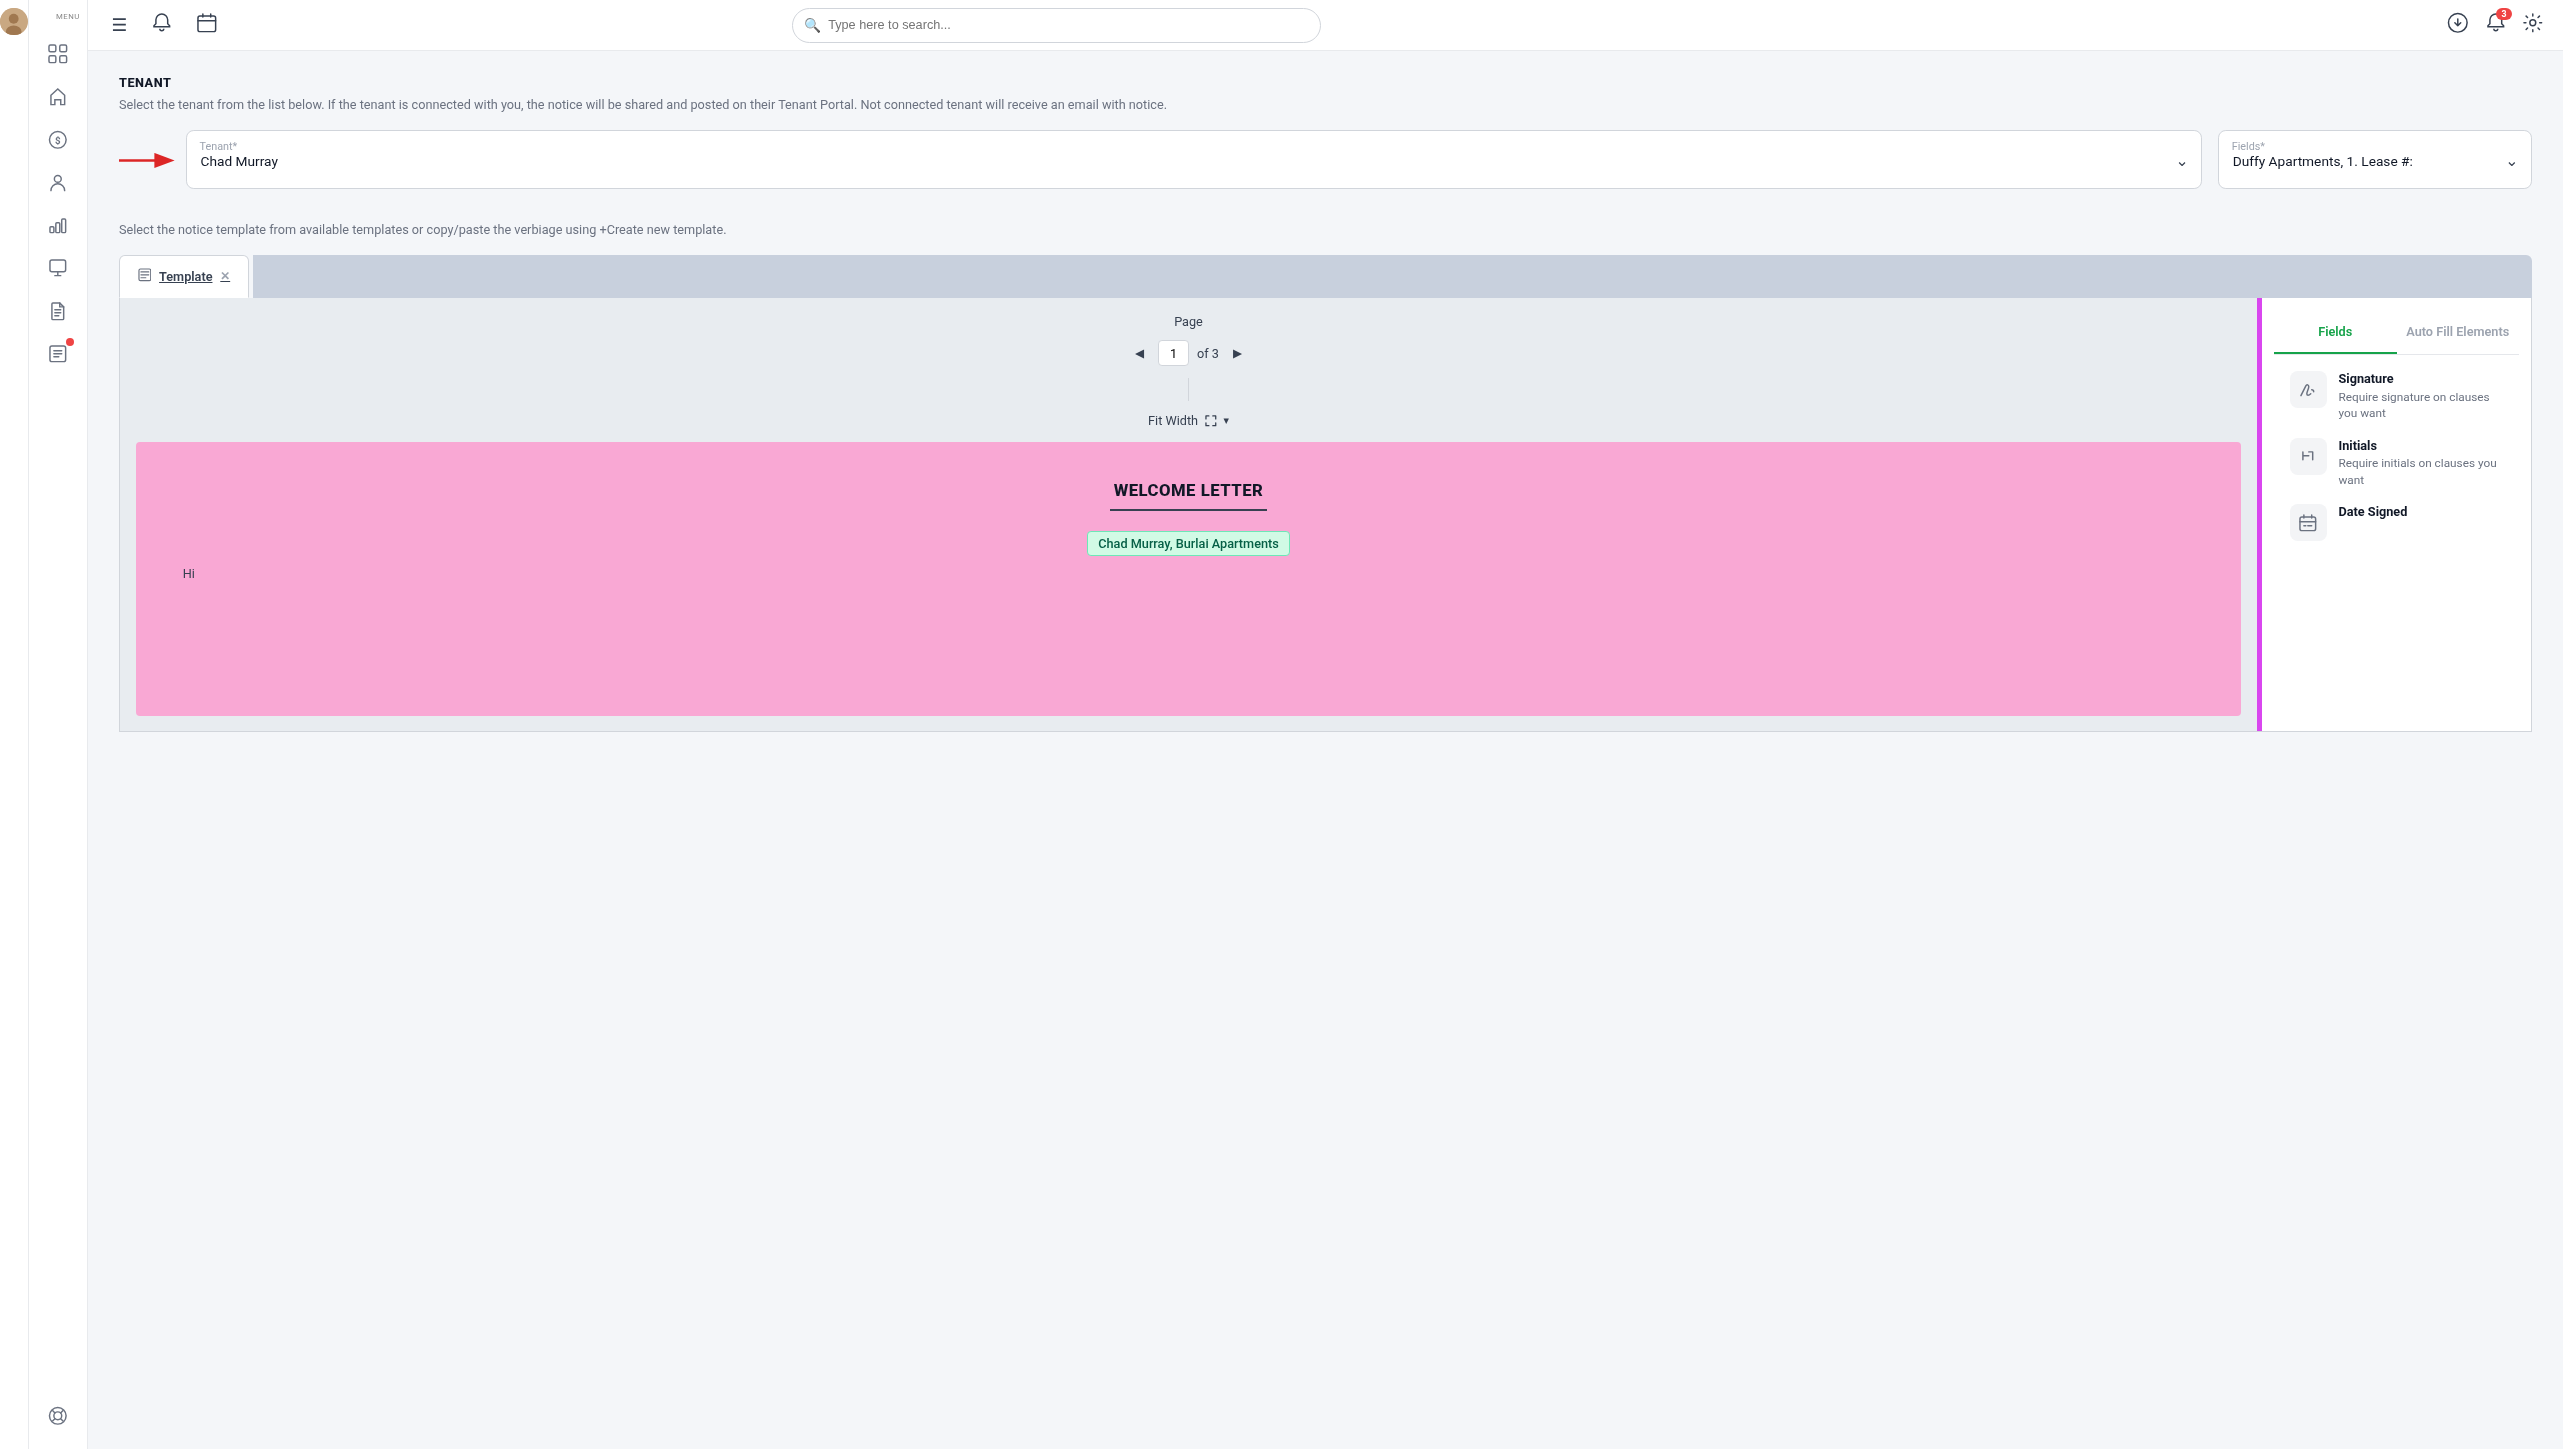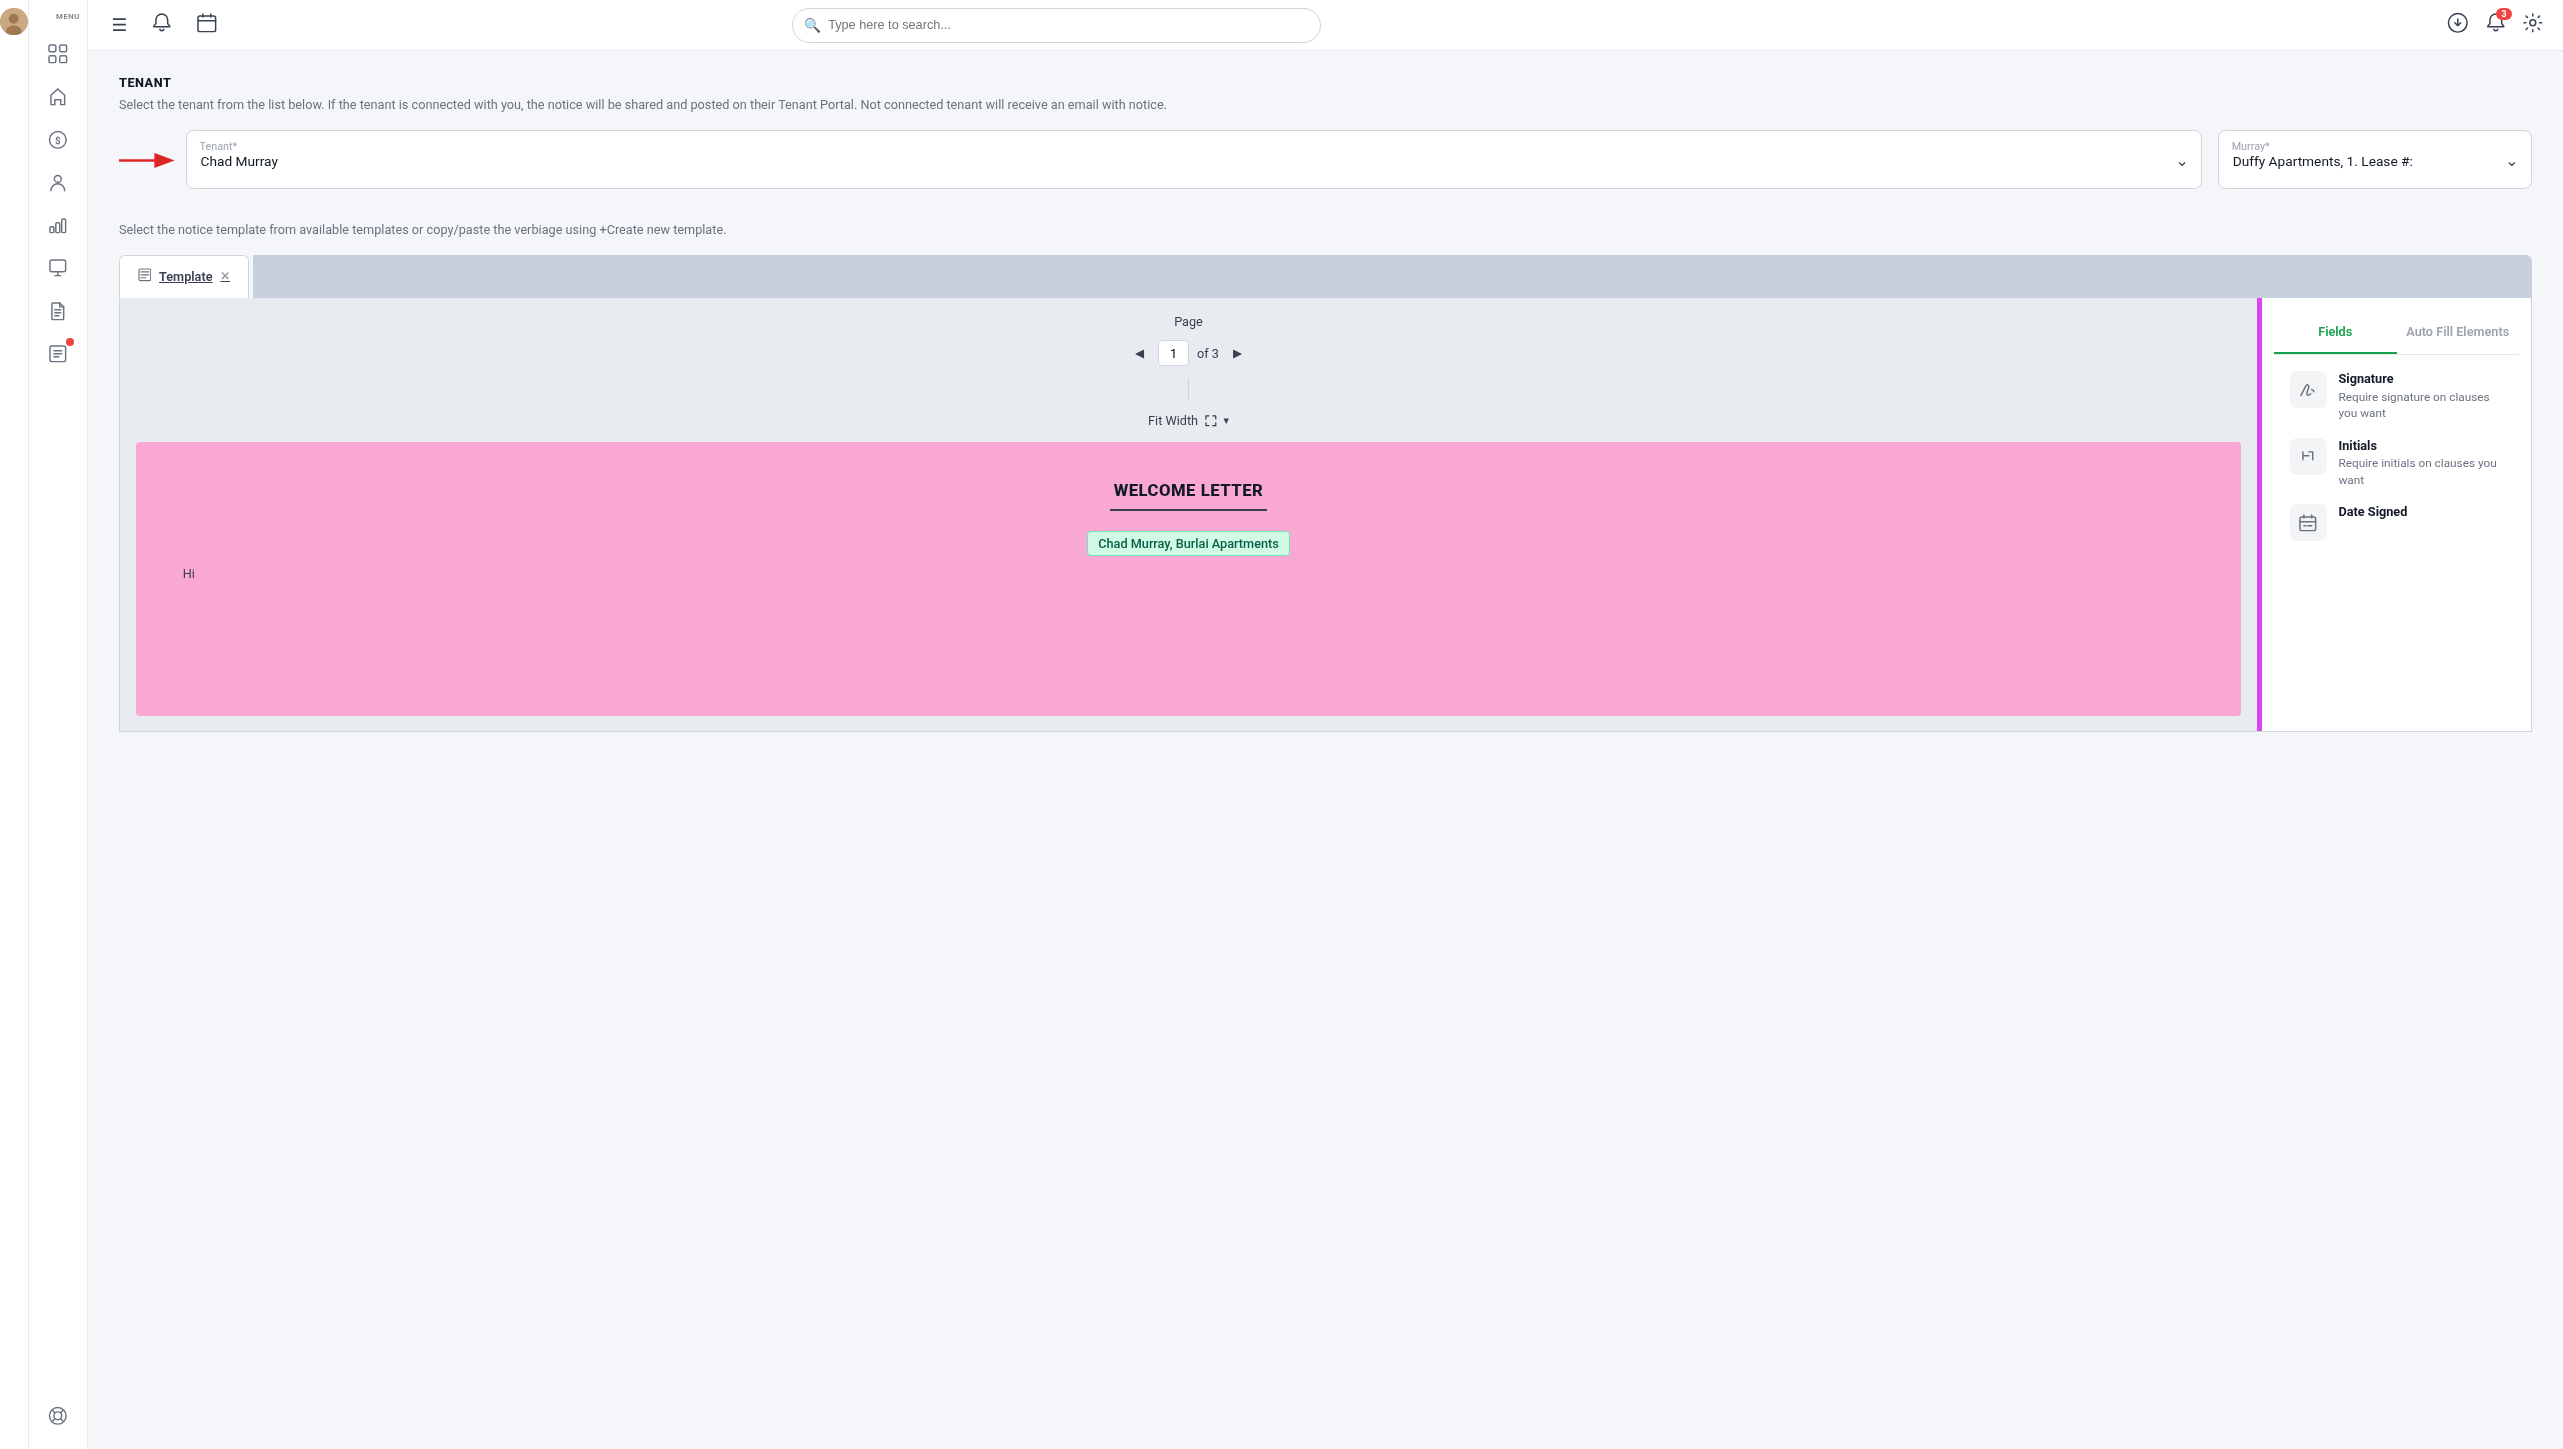--- a/index.html
+++ b/index.html
@@ -40,21 +40,21 @@
       display: flex;
       flex-direction: column;
       align-items: center;
       padding-top: 11.8px;
       border-right: 1px solid #e8eaed;
       flex-shrink: 0;
     }
     .sidebar-label {
       font-size: 7.8px;
       color: #888;
-      font-weight: 700;
+      font-weight: 400;
       letter-spacing: 0.5px;
       margin-bottom: 15.7px;
       text-transform: uppercase;
       padding-left: 20px;
     }
     .sidebar-icon {
       width: 35px;
       height: 35px;
       display: flex;
       align-items: center;
@@ -613,21 +613,21 @@
         </svg>
       </div>
 
       <div class="form-field large">
         <label>Tenant*</label>
         <div class="select-display">Chad Murray</div>
         <span class="chevron-down">⌄</span>
       </div>
 
       <div class="form-field medium">
-        <label>Murray*</label>
+        <label>Fields*</label>
         <div class="select-display">Duffy Apartments, 1. Lease #:</div>
         <span class="chevron-down">⌄</span>
       </div>
     </div>
 
     <div class="section-desc">Select the notice template from available templates or copy/paste the verbiage using +Create new template.</div>
 
     <div class="template-tabs">
       <div class="template-tab">
         <span class="tab-icon">

